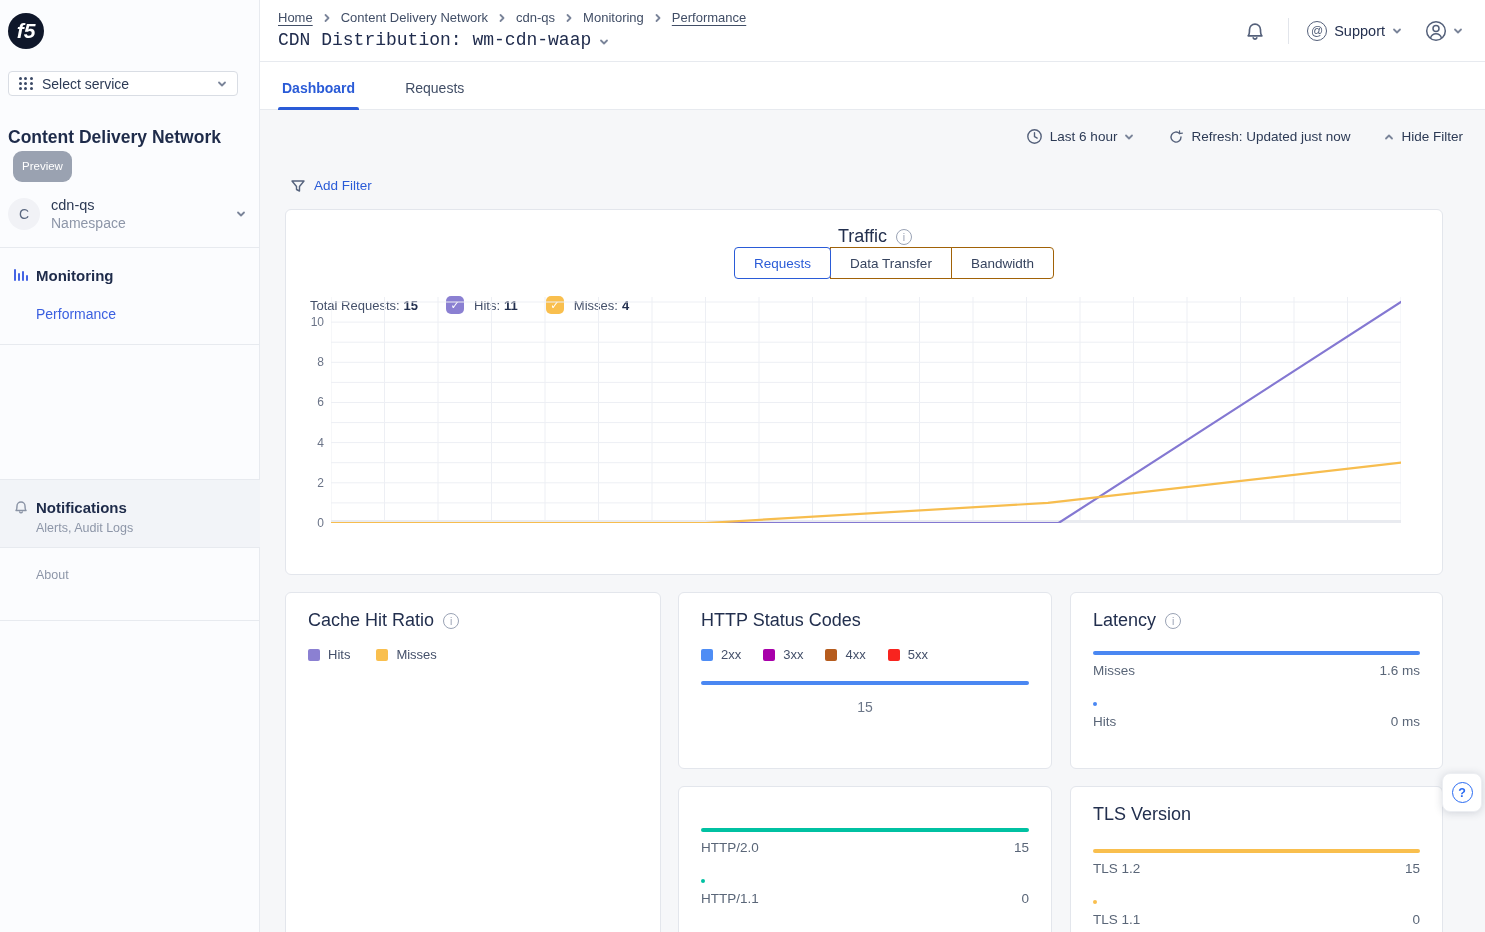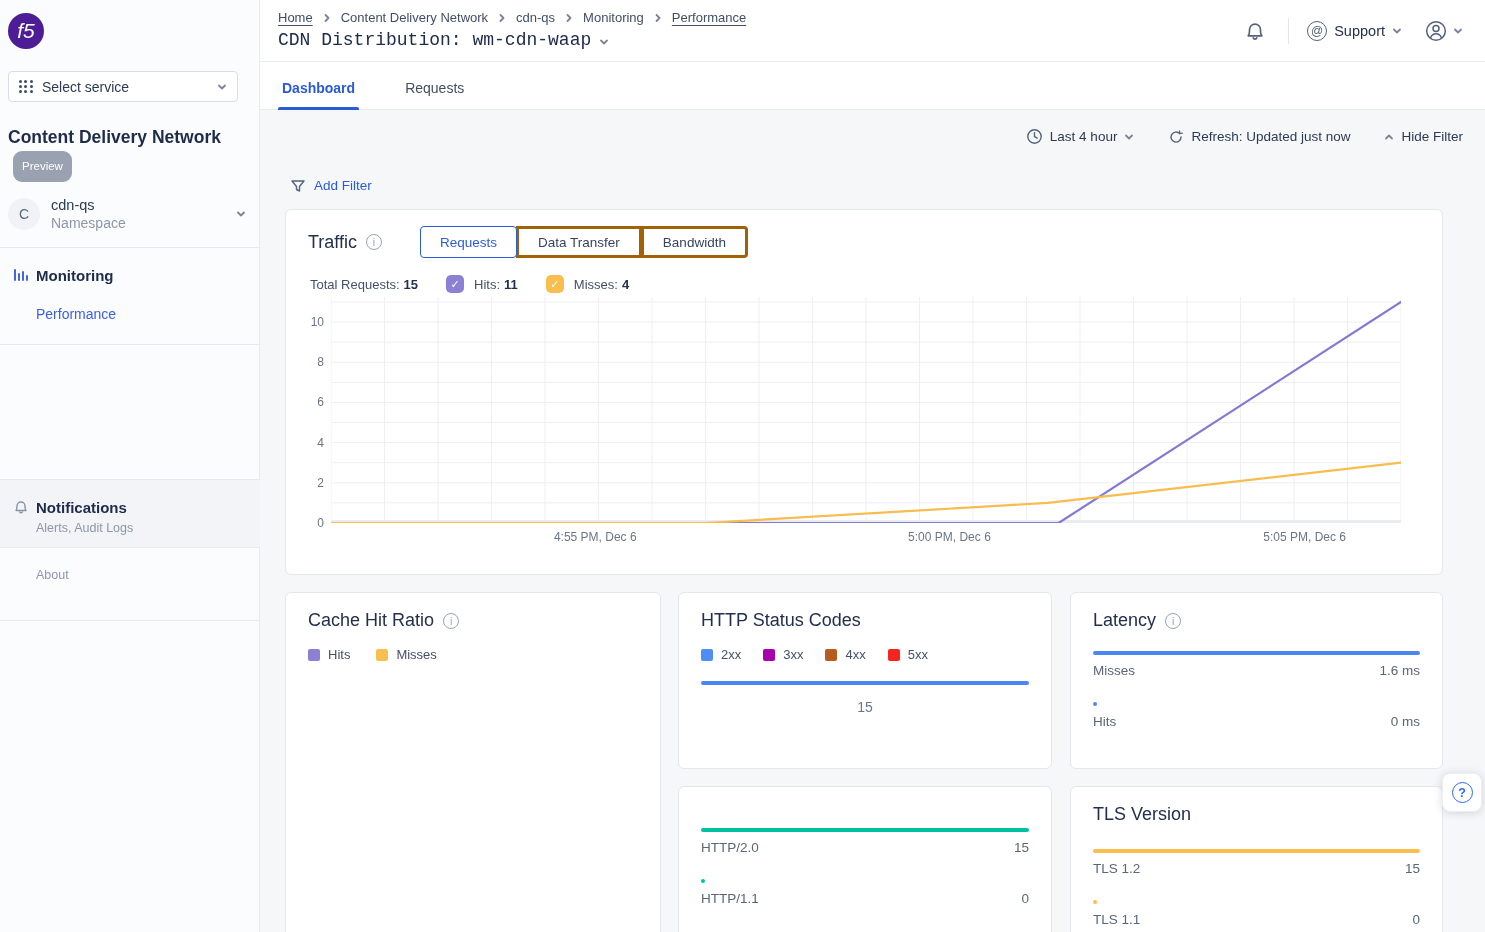--- a/index.html
+++ b/index.html
@@ -1,22 +1,22 @@
 <!DOCTYPE html>
 <html><head>
 <meta charset="utf-8">
 <style>
   * { margin:0; padding:0; box-sizing:border-box; }
   html,body { font-family:"Liberation Sans", sans-serif; }
   .app { position:relative; width:1485px; height:932px; background:#f6f7f9; overflow:hidden; color:#24304f; }
 
   
   .sidebar { position:absolute; left:0; top:0; width:260px; height:932px; background:#fbfcfe; border-right:1px solid #e7eaef; }
-  .f5-logo { position:absolute; left:8px; top:13px; width:36px; height:36px; border-radius:50%; background:#4c1d95; color:#fff; font-weight:normal; font-style:italic; font-size:21px; display:flex; align-items:center; justify-content:center; }
-  .select-service { position:absolute; left:8px; top:71px; width:230px; height:31px; background:#fff; border:1px solid #d9dde4; border-radius:4px; display:flex; align-items:center; padding:0 10px; cursor:pointer; }
+  .f5-logo { position:absolute; left:8px; top:13px; width:36px; height:36px; border-radius:50%; background:#0f172a; color:#fff; font-weight:bold; font-style:italic; font-size:21px; display:flex; align-items:center; justify-content:center; }
+  .select-service { position:absolute; left:8px; top:71px; width:230px; height:25px; background:#fff; border:1px solid #d9dde4; border-radius:4px; display:flex; align-items:center; padding:0 10px; cursor:pointer; }
   .select-service .label { font-size:14px; color:#2c3a55; margin-left:9px; flex:1; }
   .grid-icon { width:14px; height:14px; display:grid; grid-template-columns:repeat(3,1fr); gap:2px; }
   .grid-icon i { width:3px; height:3px; border-radius:50%; background:#3c4a66; }
   .chev { width:10px; height:10px; fill:none; stroke:#7a8499; stroke-width:1.8; stroke-linecap:round; stroke-linejoin:round; }
   .product-title { position:absolute; left:8px; top:124px; width:244px; font-size:17.5px; font-weight:bold; color:#1e2b4a; line-height:27px; }
   .badge { display:inline-block; background:#9aa2b1; color:#fff; font-size:11.5px; font-weight:normal; padding:2px 9px; border-radius:9px; vertical-align:2px; margin-left:5px; }
   .ns-row { position:absolute; left:0; top:190px; width:260px; height:48px; display:flex; align-items:center; padding:0 14px 0 8px; cursor:pointer; }
   .ns-avatar { width:32px; height:32px; border-radius:50%; background:#f1f2f6; color:#5b6880; font-size:14px; display:flex; align-items:center; justify-content:center; }
   .ns-texts { margin-left:11px; flex:1; }
   .ns-name { font-size:14.5px; color:#2c3a55; }
@@ -57,23 +57,23 @@
   .filter-row { position:absolute; right:22px; top:18px; display:flex; align-items:center; gap:34px; font-size:13.5px; color:#2c3a55; }
   .filter-item { display:flex; align-items:center; gap:7px; cursor:pointer; background:none; border:none; font-size:13.5px; color:#2c3a55; }
   .add-filter { position:absolute; left:30px; top:68px; display:flex; gap:8px; font-size:13.5px; color:#2a5bd7; cursor:pointer; background:none; border:none; }
 
   .card { position:absolute; background:#fff; border:1px solid #e3e6ec; border-radius:6px; }
   .card-title { font-size:18px; color:#222f4e; display:flex; align-items:center; gap:9px; }
   .info-ic { width:16px; height:16px; border:1.3px solid #9aa3b5; border-radius:50%; color:#9aa3b5; font-size:10.5px; display:flex; align-items:center; justify-content:center; font-style:normal; }
 
   
   .traffic-card { left:25px; top:99px; width:1158px; height:366px; }
-  .traffic-head { display:flex; align-items:center; padding:16px 0 0 22px; }
+  .traffic-head { display:flex; align-items:center; padding:16px 0 0 22px;flex-direction:column; }
   .seg-group { display:flex; margin-left:38px; }
-  .seg-btn { height:32px; padding:0 19px; background:#fff; border:3px solid #a16207; font-size:13.5px; color:#37445f; cursor:pointer; margin-left:-1px; }
+  .seg-btn { height:32px; padding:0 19px; background:#fff; border:1px solid #a16207; font-size:13.5px; color:#37445f; cursor:pointer; margin-left:-1px; }
   .seg-btn:first-child { border-radius:4px 0 0 4px; margin-left:0; }
   .seg-btn:last-child { border-radius:0 4px 4px 0; }
   .seg-btn.active { border:1px solid #2a5bd7; color:#2a5bd7; border-radius:4px; position:relative; z-index:2; }
   .stats-row { display:flex; align-items:center; margin:17px 0 0 24px; font-size:13px; color:#44506a; }
   .stat { display:flex; align-items:center; }
   .stat b { color:#222f4e; margin-left:4px; }
   .chk { width:18px; height:18px; border-radius:5px; color:#fff; font-size:11px; display:flex; align-items:center; justify-content:center; margin-right:10px; cursor:pointer; }
   .plot-wrap { position:absolute; left:45px; top:87px; width:1070px; height:226px; }
   .ylabels { position:absolute; left:8px; top:87px; width:30px; height:226px; }
   .ylabels span { position:absolute; right:0; font-size:12px; color:#6b7488; }
@@ -253,21 +253,21 @@
     </div>
 
     <div class="content">
 
       <div class="filter-row">
         <button class="filter-item">
           <svg width="17" height="17" viewBox="0 0 16 16" fill="none" stroke="#54607a" stroke-width="1.3" stroke-linecap="round">
               <circle cx="8" cy="8" r="6.3"></circle>
               <path d="M8 4.5 V8 L10.5 9.5"></path>
             </svg>
-          <span>Last 4 hour</span>
+          <span>Last 6 hour</span>
           <svg class="chev" viewBox="0 0 10 10">
               <path d="M2 3.5 L5 6.5 L8 3.5"></path>
             </svg>
         </button>
         <button class="filter-item">
           <svg width="16" height="16" viewBox="0 0 16 16" fill="none" stroke="#54607a" stroke-width="1.4" stroke-linecap="round">
               <path d="M13 8 a5 5 0 1 1 -1.5 -3.5"></path>
               <path d="M11.5 1.8 L11.7 4.6 L14.4 4.2" stroke-width="1.2"></path>
             </svg>
           <span>Refresh: Updated just now</span>
@@ -356,25 +356,20 @@
               <line x1="0" x2="1070" y1="85.4" y2="85.4" stroke="#edeff4" stroke-width="1"></line>
               <line x1="0" x2="1070" y1="65.3" y2="65.3" stroke="#edeff4" stroke-width="1"></line>
               <line x1="0" x2="1070" y1="45.2" y2="45.2" stroke="#edeff4" stroke-width="1"></line>
               <line x1="0" x2="1070" y1="25.1" y2="25.1" stroke="#edeff4" stroke-width="1"></line>
               <line x1="0" x2="1070" y1="5.0" y2="5.0" stroke="#edeff4" stroke-width="1"></line>
               <rect x="0" y="223" width="1070" height="3" fill="#e9ebf0"></rect>
               <polyline points="0.0,226.0 727.6,226.0 1070.0,5.0" fill="none" stroke="#8478d2" stroke-width="2.2" stroke-linejoin="round" stroke-linecap="round"></polyline>
               <polyline points="0.0,226.0 374.5,226.0 716.9,205.9 1070.0,165.7" fill="none" stroke="#f7bd4e" stroke-width="2.2" stroke-linejoin="round" stroke-linecap="round"></polyline>
             </svg>
         </div>
-        <div class="xlabels" id="traffic-xlabels">
-            <span style="left: 24.7%;">4:55 PM, Dec 6</span>
-            <span style="left: 57.8%;">5:00 PM, Dec 6</span>
-            <span style="left: 91%;">5:05 PM, Dec 6</span>
-          </div>
       </div>
 
       <div class="card cache-card">
         <div class="card-pad">
           <div class="card-title">
             <span>Cache Hit Ratio</span>
             <i class="info-ic">i</i>
           </div>
           <div class="legend-row">
             <span class="legend-it">

